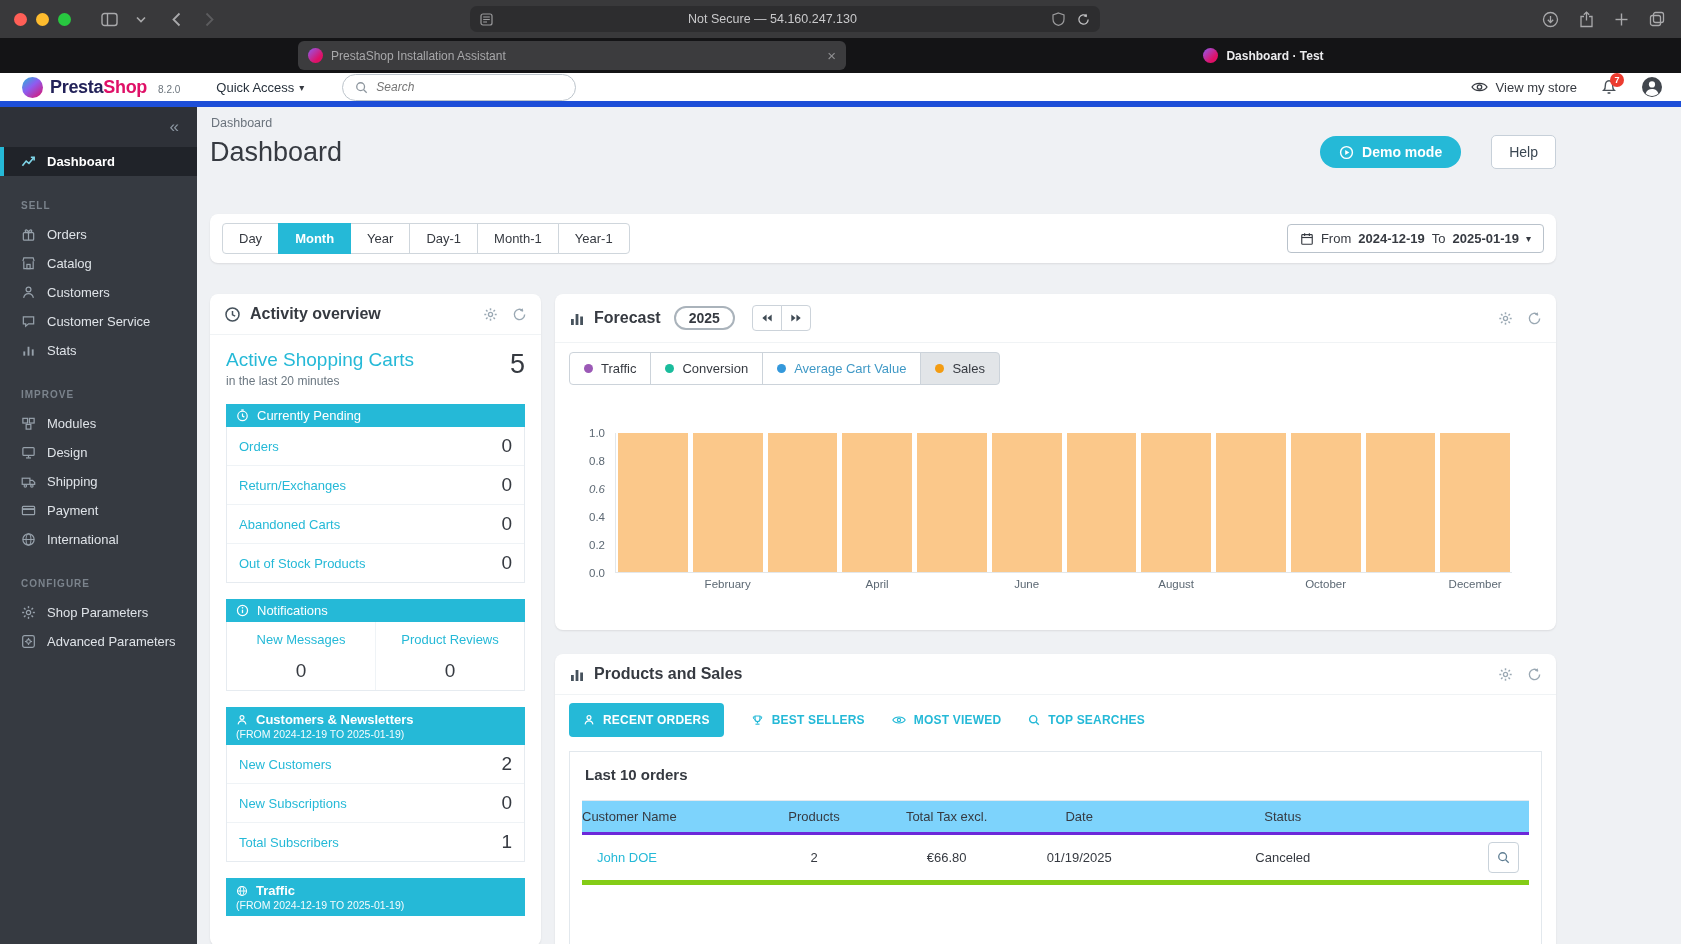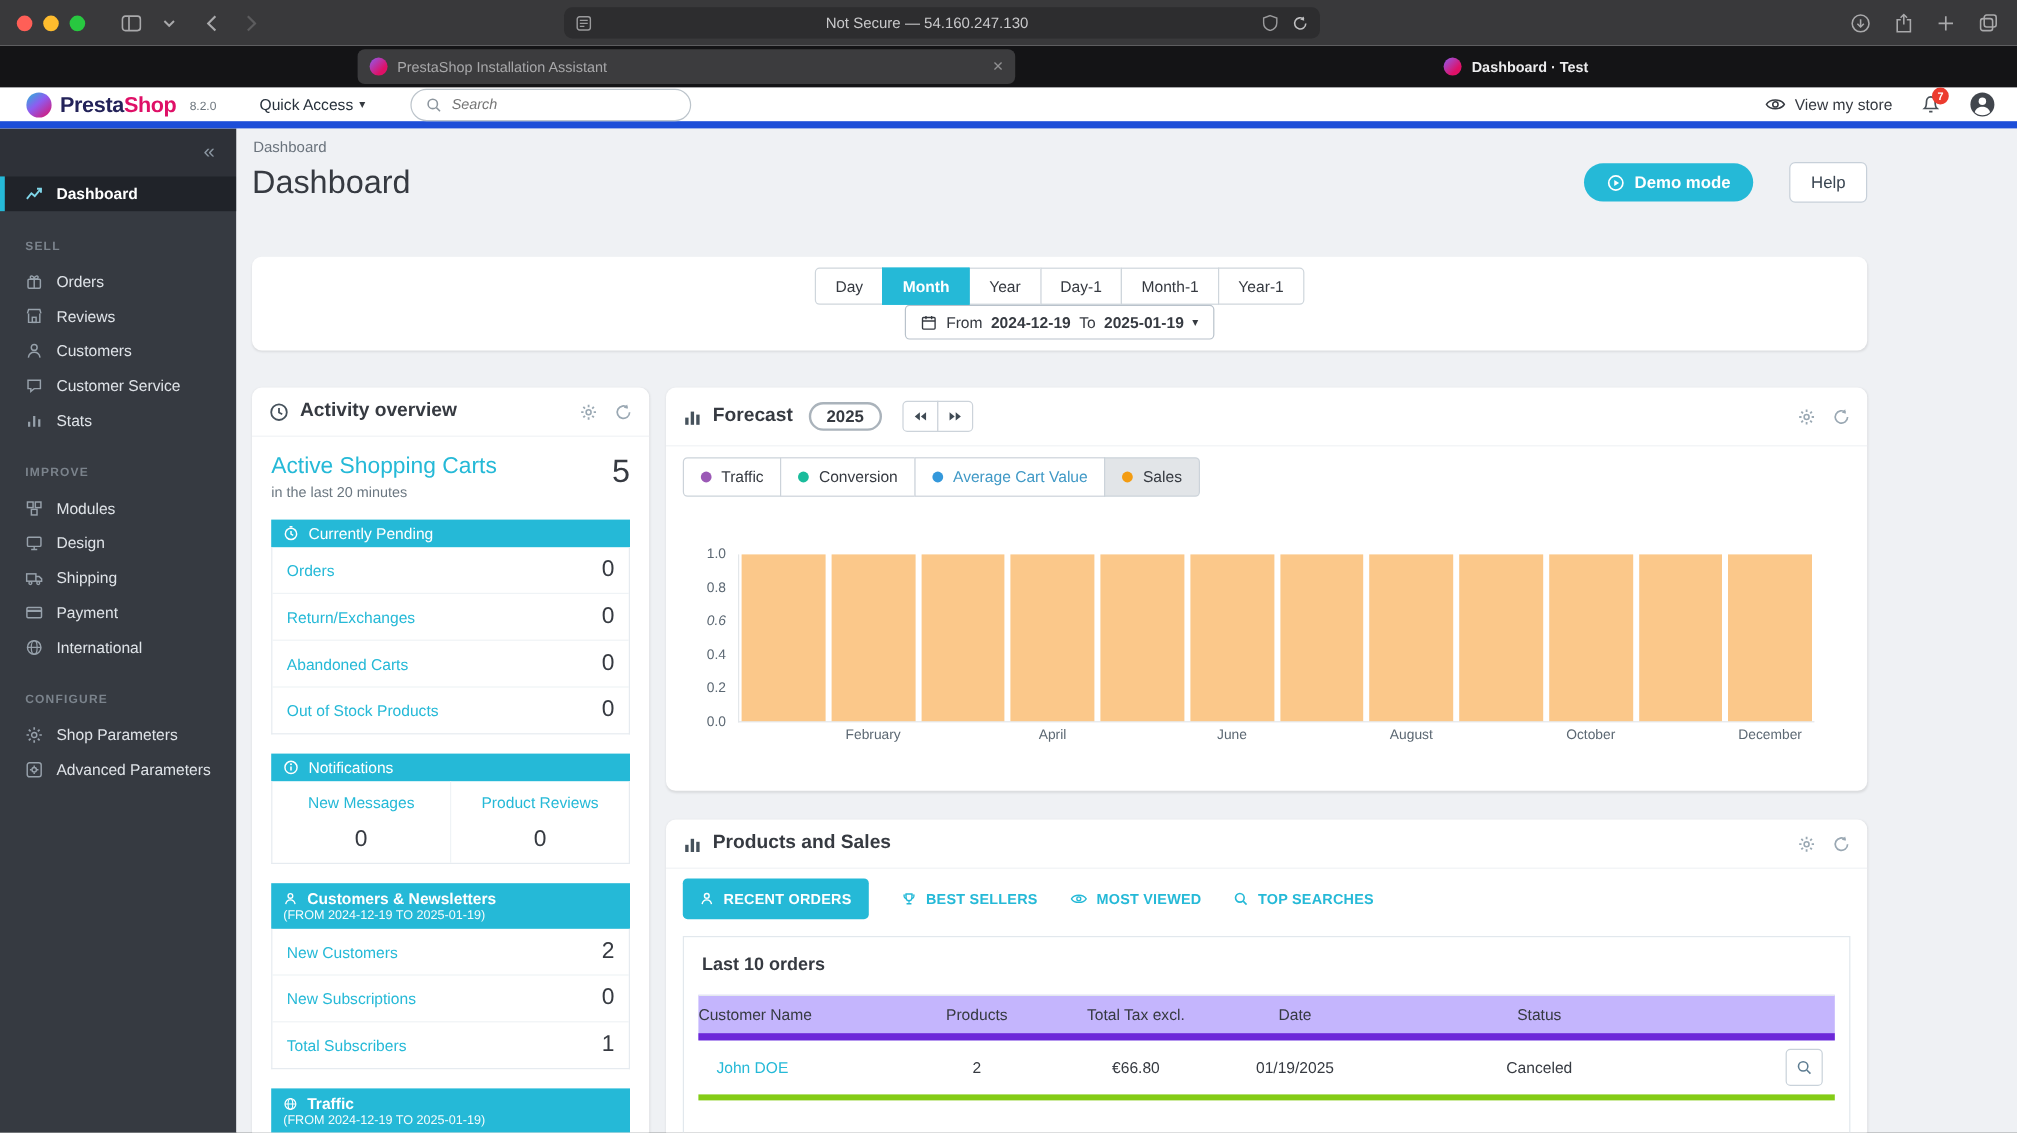--- a/index.html
+++ b/index.html
@@ -58,21 +58,21 @@
 
   
   .breadcrumb { font-size:12.5px; color:#6a737c; margin:9px 0 0 1px; }
   .title-row { display:flex; align-items:center; justify-content:space-between; margin-top:5px; }
   .page-title { font-size:27px; font-weight:500; color:#363a41; }
   .title-buttons { display:flex; align-items:center; }
   .btn-demo { display:flex; align-items:center; gap:8px; background:#25b9d7; color:#fff; font-size:14px; font-weight:700; border:none; border-radius:18px; padding:8px 19px; cursor:pointer; font-family:"Liberation Sans",sans-serif; }
   .btn-help { margin-left:30px; background:#fff; border:1px solid #c7d0d9; color:#3a4652; font-size:14px; border-radius:5px; padding:8px 17px; cursor:pointer; font-family:"Liberation Sans",sans-serif; }
 
   
-  .card { background:#fff; border-radius:8px; box-shadow:0 1px 2px rgba(0,0,0,.09);flex-direction:column; }
+  .card { background:#fff; border-radius:8px; box-shadow:0 1px 2px rgba(0,0,0,.09); }
   .toolbar { margin-top:45px; padding:9px 12px; display:flex; align-items:center; justify-content:space-between; }
   .range-group { display:flex; }
   .range-btn { border:1px solid #cfd6dc; background:#fff; color:#363a41; font-size:13px; padding:7px 16px; margin-left:-1px; cursor:pointer; font-family:"Liberation Sans",sans-serif; }
   .range-btn:first-child { border-radius:4px 0 0 4px; margin-left:0; }
   .range-btn:last-child { border-radius:0 4px 4px 0; }
   .range-btn.active { background:#25b9d7; border-color:#25b9d7; color:#fff; font-weight:700; position:relative; }
   .date-btn { display:flex; align-items:center; gap:7px; border:1px solid #b9c2cb; background:#fff; border-radius:4px; padding:6px 12px; font-size:13px; color:#363a41; cursor:pointer; font-family:"Liberation Sans",sans-serif; }
   .date-btn b { font-weight:700; }
   .caret { font-size:10px; color:#363a41; }
 
@@ -128,21 +128,21 @@
   .bar { flex:1; }
   .x-axis { display:flex; margin-left:47px; padding:0 2px; gap:5px; margin-top:5px; }
   .xslot { flex:1; text-align:center; font-size:11.5px; color:#5c6873; }
 
   
   .tabs { display:flex; align-items:center; gap:27px; padding:8px 14px 12px; }
   .ptab { display:flex; align-items:center; gap:8px; font-size:12px; font-weight:700; color:#25b9d7; letter-spacing:.2px; background:none; border:none; cursor:pointer; font-family:"Liberation Sans",sans-serif; }
   .ptab.active { background:#25b9d7; color:#fff; padding:10px 14px; border-radius:4px; }
   .table-panel { margin:2px 14px 14px; border:1px solid #e2e8ed; padding:14px 12px; min-height:300px; }
   .table-title { font-size:15px; font-weight:600; color:#363a41; padding-left:3px; }
-  .thead { display:flex; align-items:flex-start; background:#c4b5fd; border-top:1px solid #e4e9ee; border-bottom:6px solid #6d28d9; margin-top:17px; }
+  .thead { display:flex; align-items:flex-start; background:#7dd3fc; border-top:1px solid #e4e9ee; border-bottom:3px solid #6d28d9; margin-top:17px; }
   .thead .tc { font-size:13px; color:#363a41; font-weight:500; padding:8px 0; }
   .trow { display:flex; align-items:center; border-bottom:5px solid #84cc16; padding:7px 0; }
   .tc { font-size:13px; color:#363a41; }
   .c1 { width:17%; padding-left:15px; }
   .c2 { width:15%; text-align:center; }
   .c3 { width:13%; text-align:center; }
   .c4 { width:15%; text-align:center; }
   .c5 { width:28%; text-align:center; }
   .c6 { width:12%; display:flex; justify-content:flex-end; padding-right:10px; }
   .cust-link { color:#25b9d7; }
@@ -330,21 +330,21 @@
         <span>Orders</span>
       </div>
       <div class="side-item">
         <span class="ico">
           <svg width="15" height="15" viewBox="0 0 16 16">
               <path d="M2 5.5 L3 2 H13 L14 5.5" fill="none" stroke="currentColor" stroke-width="1.3"></path>
               <path d="M3 5.5 V13.5 H13 V5.5" fill="none" stroke="currentColor" stroke-width="1.3"></path>
               <rect x="6.3" y="9" width="3.4" height="4.5" fill="none" stroke="currentColor" stroke-width="1.3"></rect>
             </svg>
         </span>
-        <span>Reviews</span>
+        <span>Catalog</span>
       </div>
       <div class="side-item">
         <span class="ico">
           <svg width="15" height="15" viewBox="0 0 16 16">
               <circle cx="8" cy="4.8" r="2.6" fill="none" stroke="currentColor" stroke-width="1.3"></circle>
               <path d="M2.8 13.8 C3.4 10.4 6 9.2 8 9.2 C10 9.2 12.6 10.4 13.2 13.8" fill="none" stroke="currentColor" stroke-width="1.3"></path>
             </svg>
         </span>
         <span>Customers</span>
       </div>

